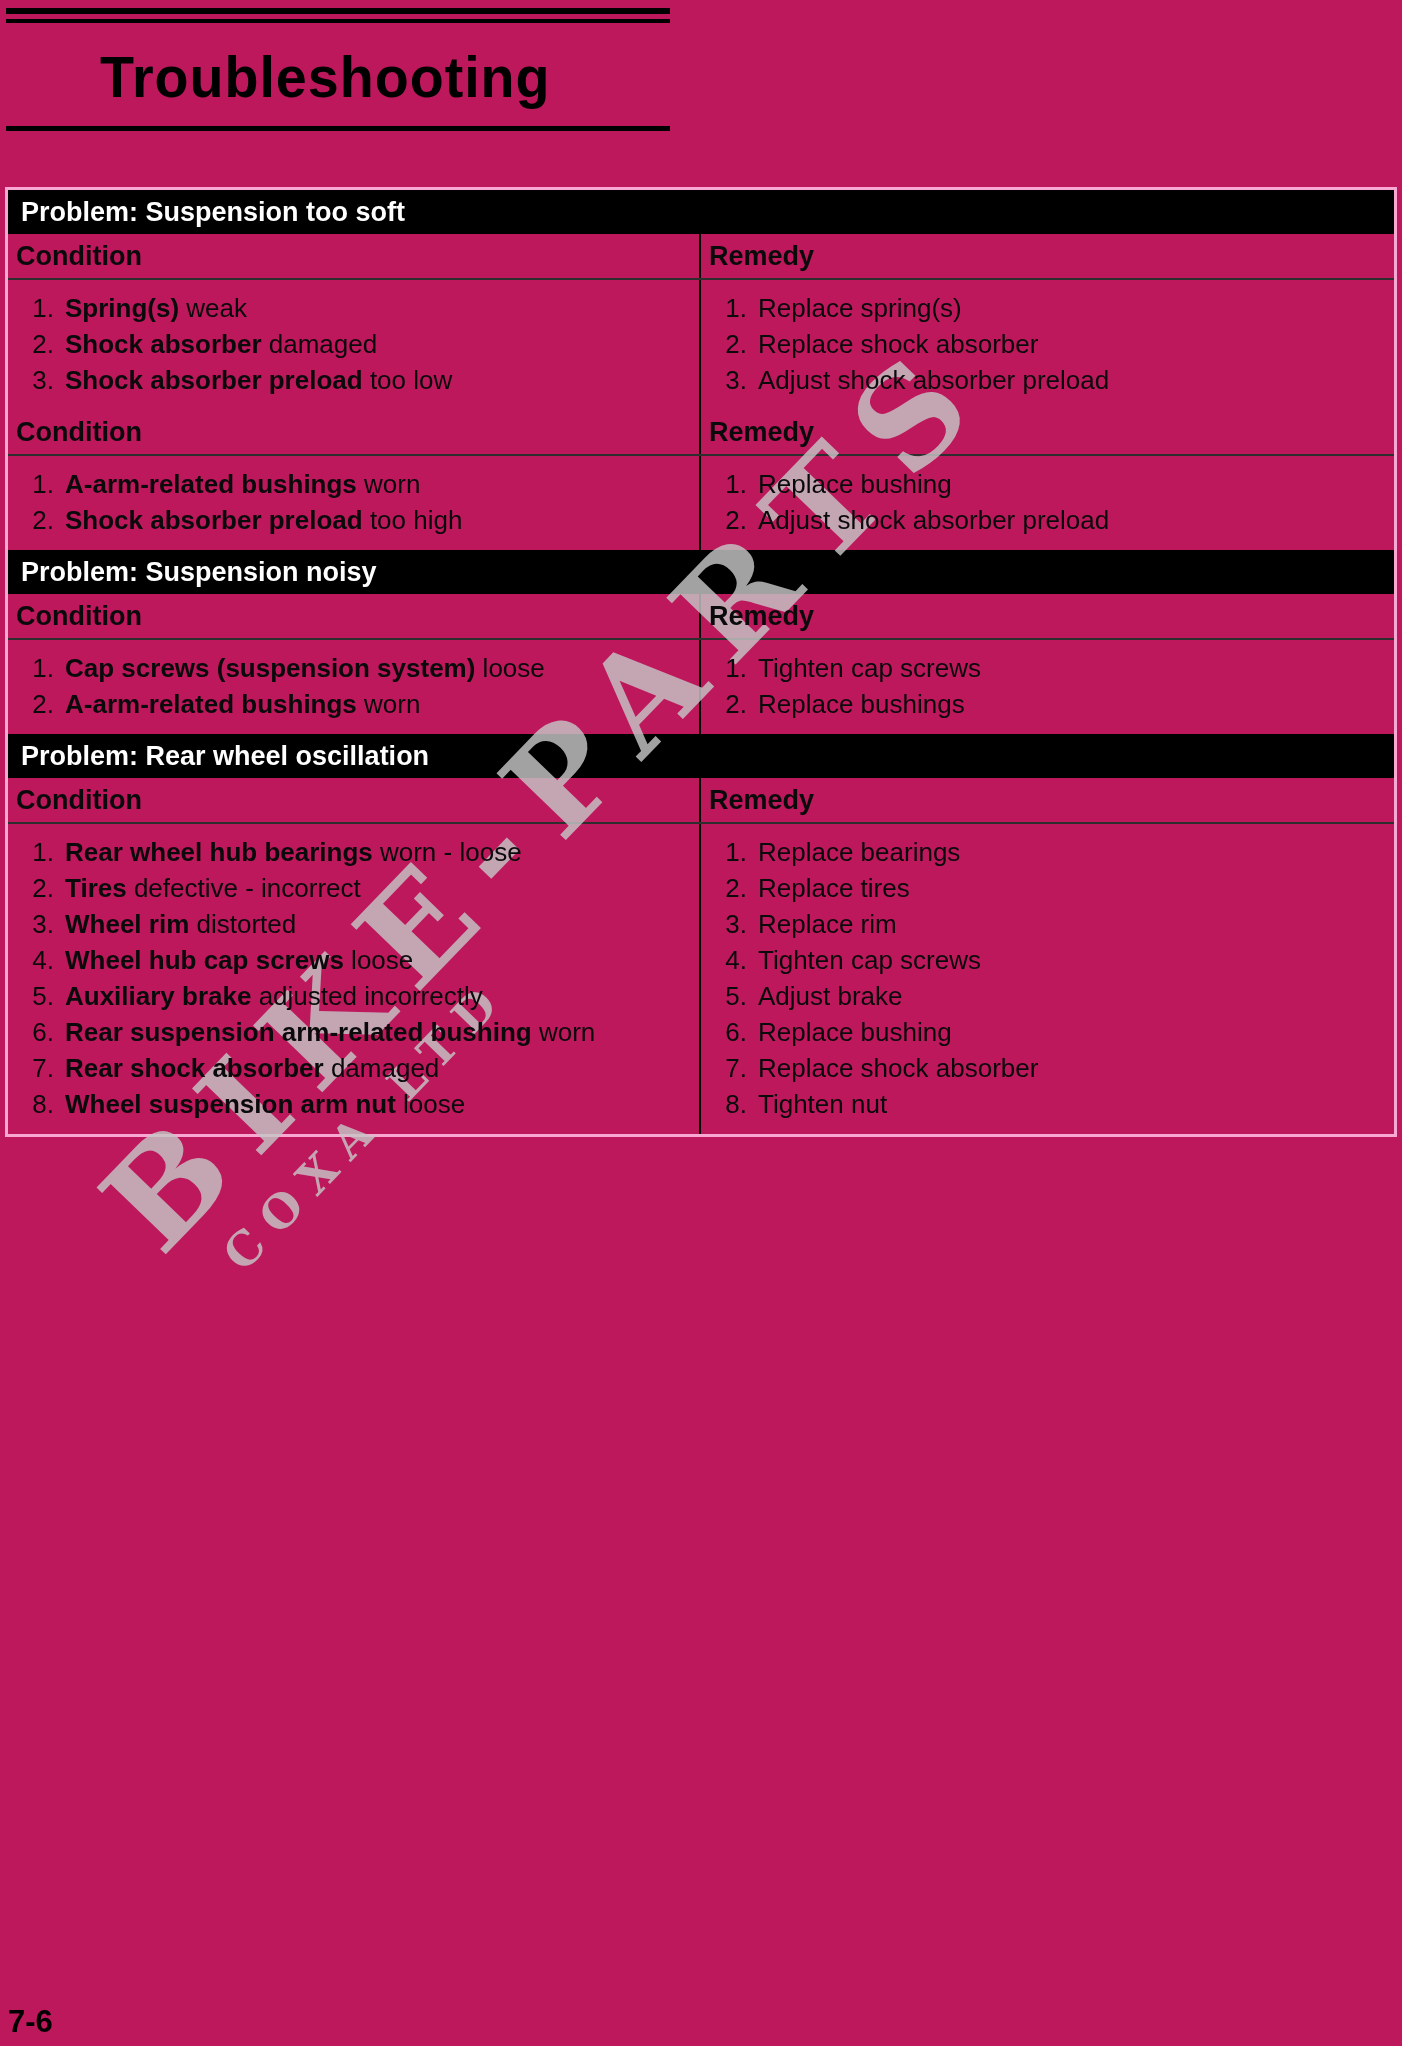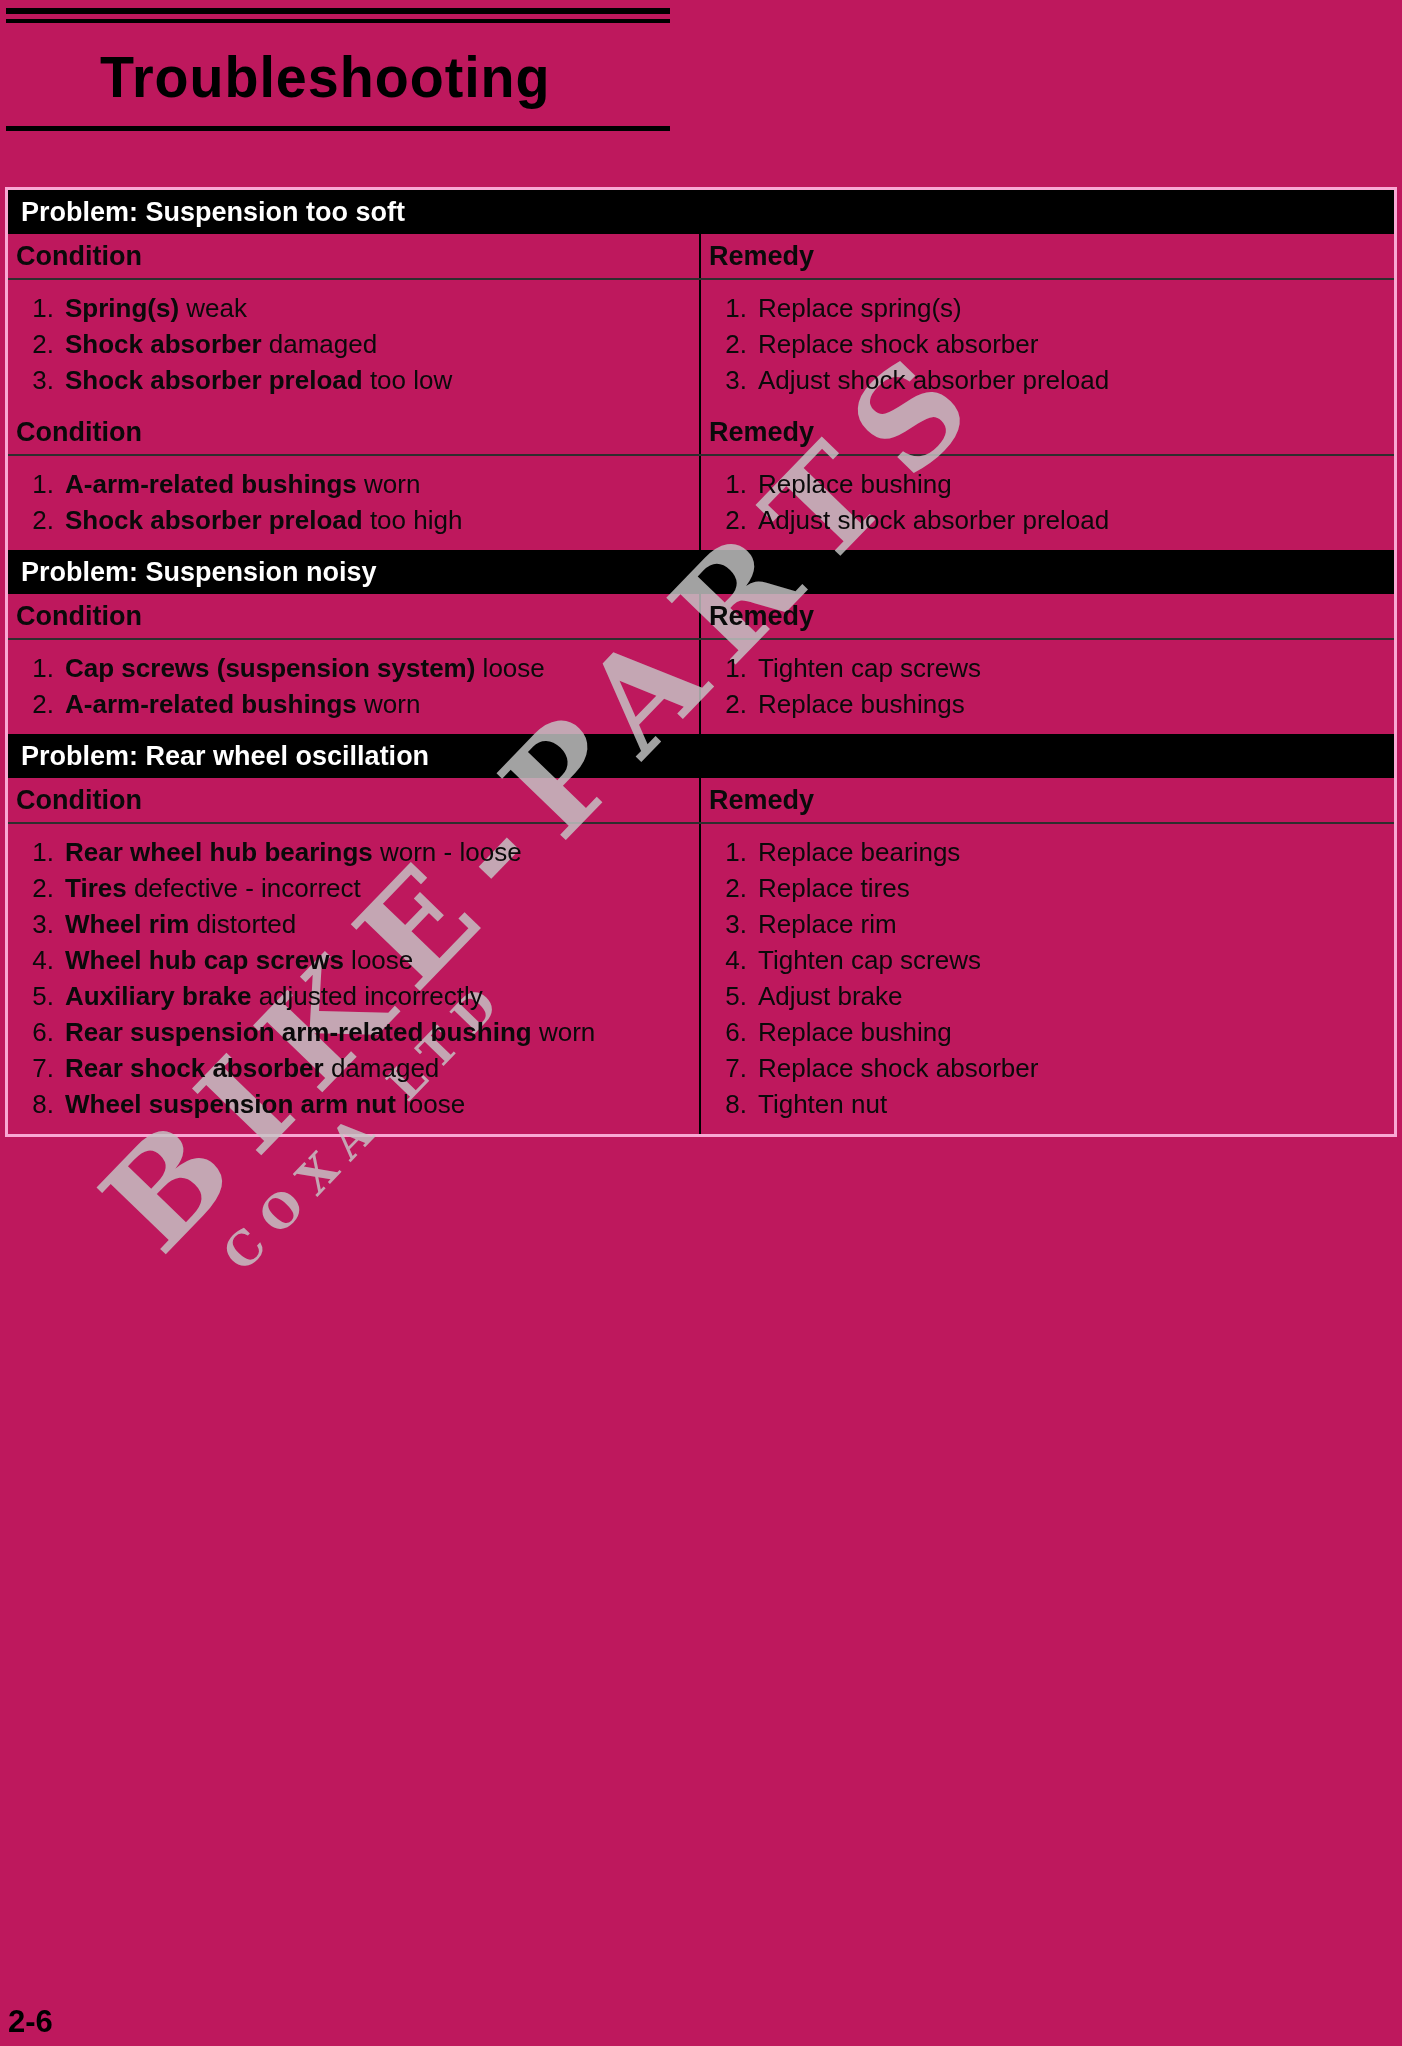--- a/index.html
+++ b/index.html
@@ -273,15 +273,15 @@
           </div>
         </div>
       </div>
     </div>
 
   <div class="watermark">
     <div class="wm-main">BIKE-PARTS</div>
     <div class="wm-sub">COXA LTD</div>
   </div>
 
-  <div class="page-num">2-6</div>
+  <div class="page-num">7-6</div>
 
 </div>
 
 </body></html>

